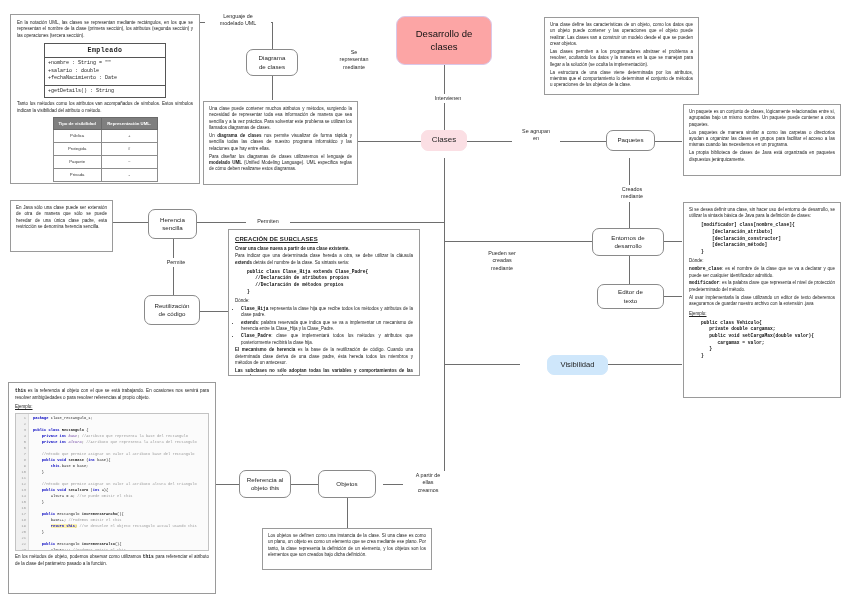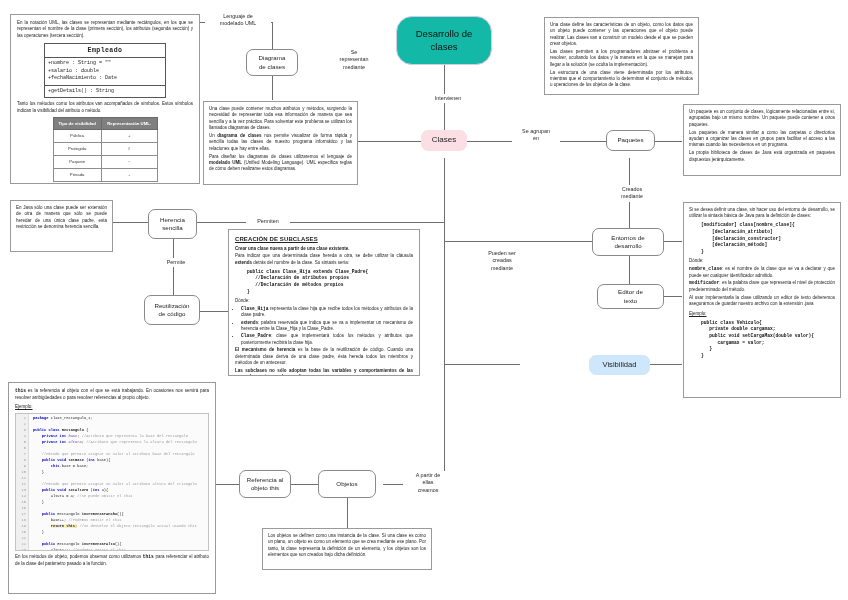--- a/index.html
+++ b/index.html
@@ -51,23 +51,23 @@
     line-height: 1.3;
     color: #1f1f1f;
     padding: 2px 4px;
     white-space: pre-line;
   }
   .node.plain {
     background: #ffffff;
     border: 1px solid #8a8a8a;
   }
   .node.root {
-    background: #14b8a6;
+    background: #fca5a5;
     border: 1px solid #d9c7e8;
-    border-radius: 16px;
+    border-radius: 9px;
     font-size: 9.5px;
     color: #111;
   }
   .node.pink {
     background: #fbdfe4;
     border: 1px solid #fbdfe4;
     font-size: 8px;
   }
   .node.blue {
     background: #cfe7fb;
@@ -428,21 +428,21 @@
 
   <div class="node plain" style="left:597px; top:284px; width:67px; height:25px;">Editor de
 texto</div>
 
   <div class="node plain" style="left:148px; top:209px; width:49px; height:30px;">Herencia
 sencilla</div>
 
   <div class="node plain" style="left:144px; top:295px; width:56px; height:30px;">Reutilización
 de código</div>
 
-  <div class="node blue" style="left:547px; top:355px; width:61px; height:20px;margin-left:42px;">Visibilidad</div>
+  <div class="node blue" style="left:547px; top:355px; width:61px; height:20px;">Visibilidad</div>
 
   <div class="node plain" style="left:239px; top:470px; width:52px; height:28px;">Referencia al
 objeto this</div>
 
   <div class="node plain" style="left:318px; top:470px; width:58px; height:28px;">Objetos</div>
 
   <div class="edge-label" style="left:330px; top:48px; width:44px;">Se
 representan
 mediante</div>
 

